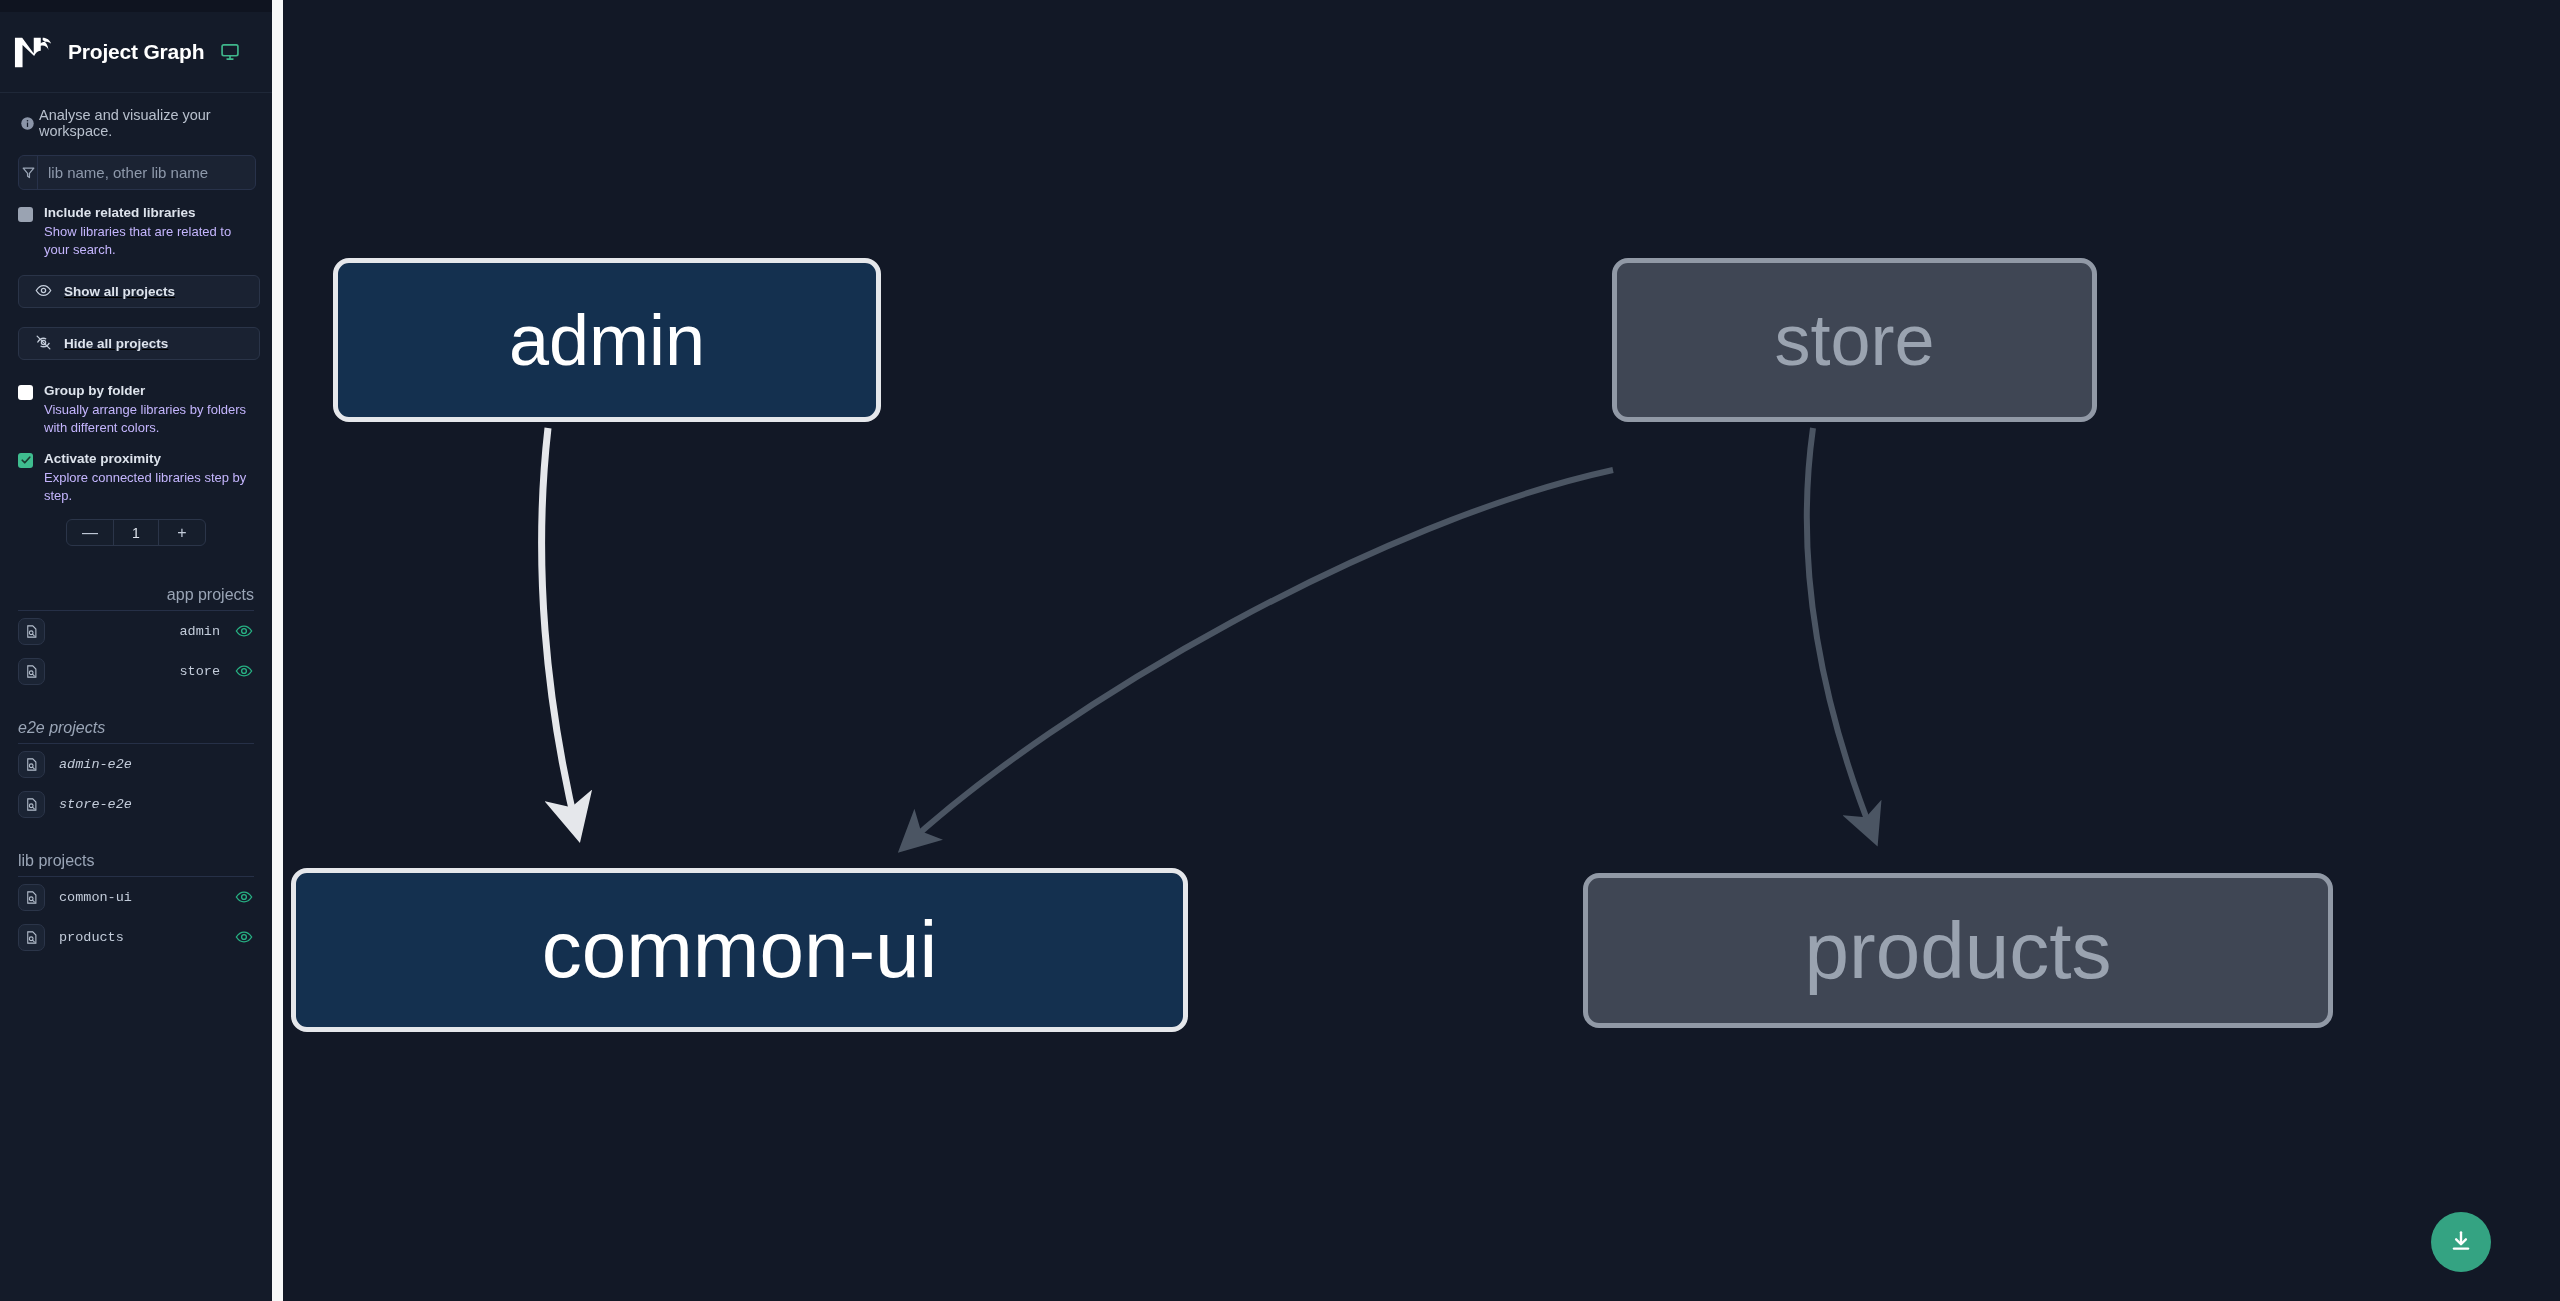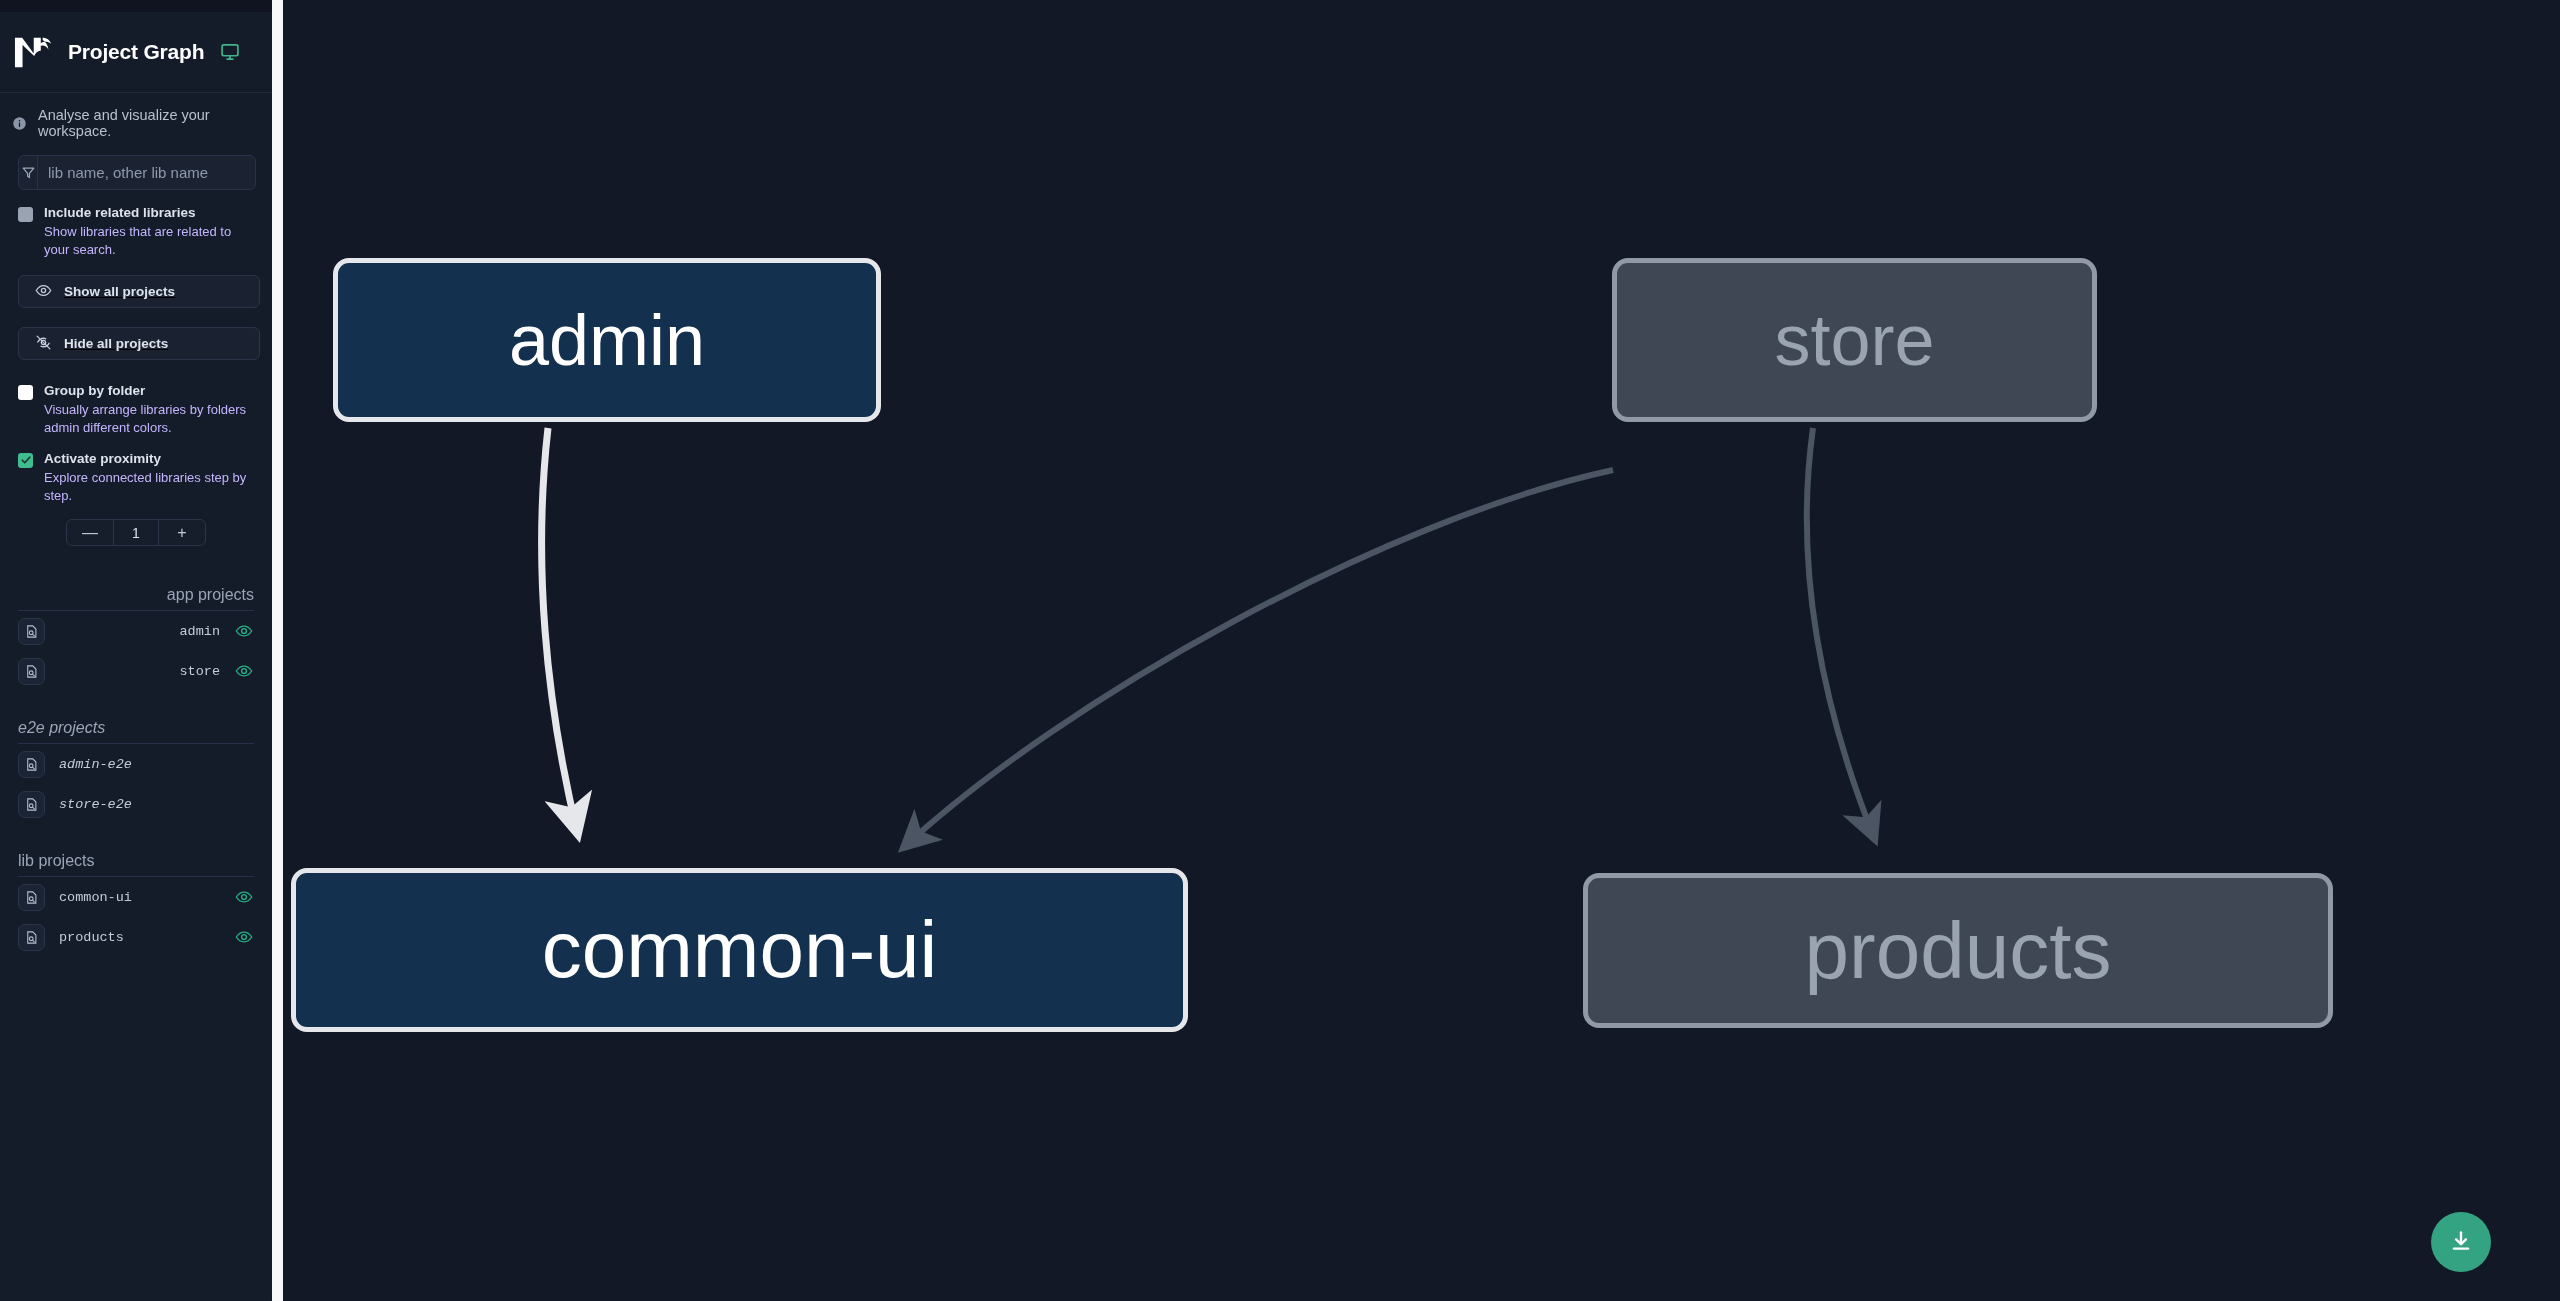--- a/index.html
+++ b/index.html
@@ -39,22 +39,22 @@
     margin-left:16px;
     color:#ffffff;
     font-size:21px;
     font-weight:700;
     letter-spacing:-0.2px;
   }
   .monitor-icon { margin-left:16px; width:20px; height:20px; color:#3fb68b; flex:none; }
 
   .tagline-row {
     display:flex; align-items:center;
-    padding:14px 16px 10px 12px;
-    gap:11px;
+    padding:14px 16px 10px 20px;
+    gap:4px;
   }
   .info-icon { width:15px; height:15px; flex:none; color:#8b95a8; }
   .tagline { color:#b8c0cd; font-size:14.5px; }
 
   .filter-wrap { padding:6px 16px 0 18px; }
   .filter-box {
     display:flex; align-items:center;
     height:35px;
     background:#1b2333;
     border:1px solid #28324a;
@@ -330,21 +330,21 @@
           </svg>
         </span>
         <span>Hide all projects</span>
       </button>
     </div>
 
     <div class="check-row" style="padding-top:22px;">
       <span class="cbox white"></span>
       <span class="check-texts">
         <span class="check-title" style="display:block;">Group by folder</span>
-        <span class="check-sub" style="display:block;">Visually arrange libraries by folders admin different colors.</span>
+        <span class="check-sub" style="display:block;">Visually arrange libraries by folders with different colors.</span>
       </span>
     </div>
 
     <div class="check-row" style="padding-top:13px;">
       <span class="cbox green">
         <span>
           <svg viewBox="0 0 24 24" fill="none" stroke="currentColor" stroke-width="3.4" stroke-linecap="round" stroke-linejoin="round">
             <path d="M4.5 12.5 L9.5 17.5 L19.5 6.5"></path>
           </svg>
         </span>

